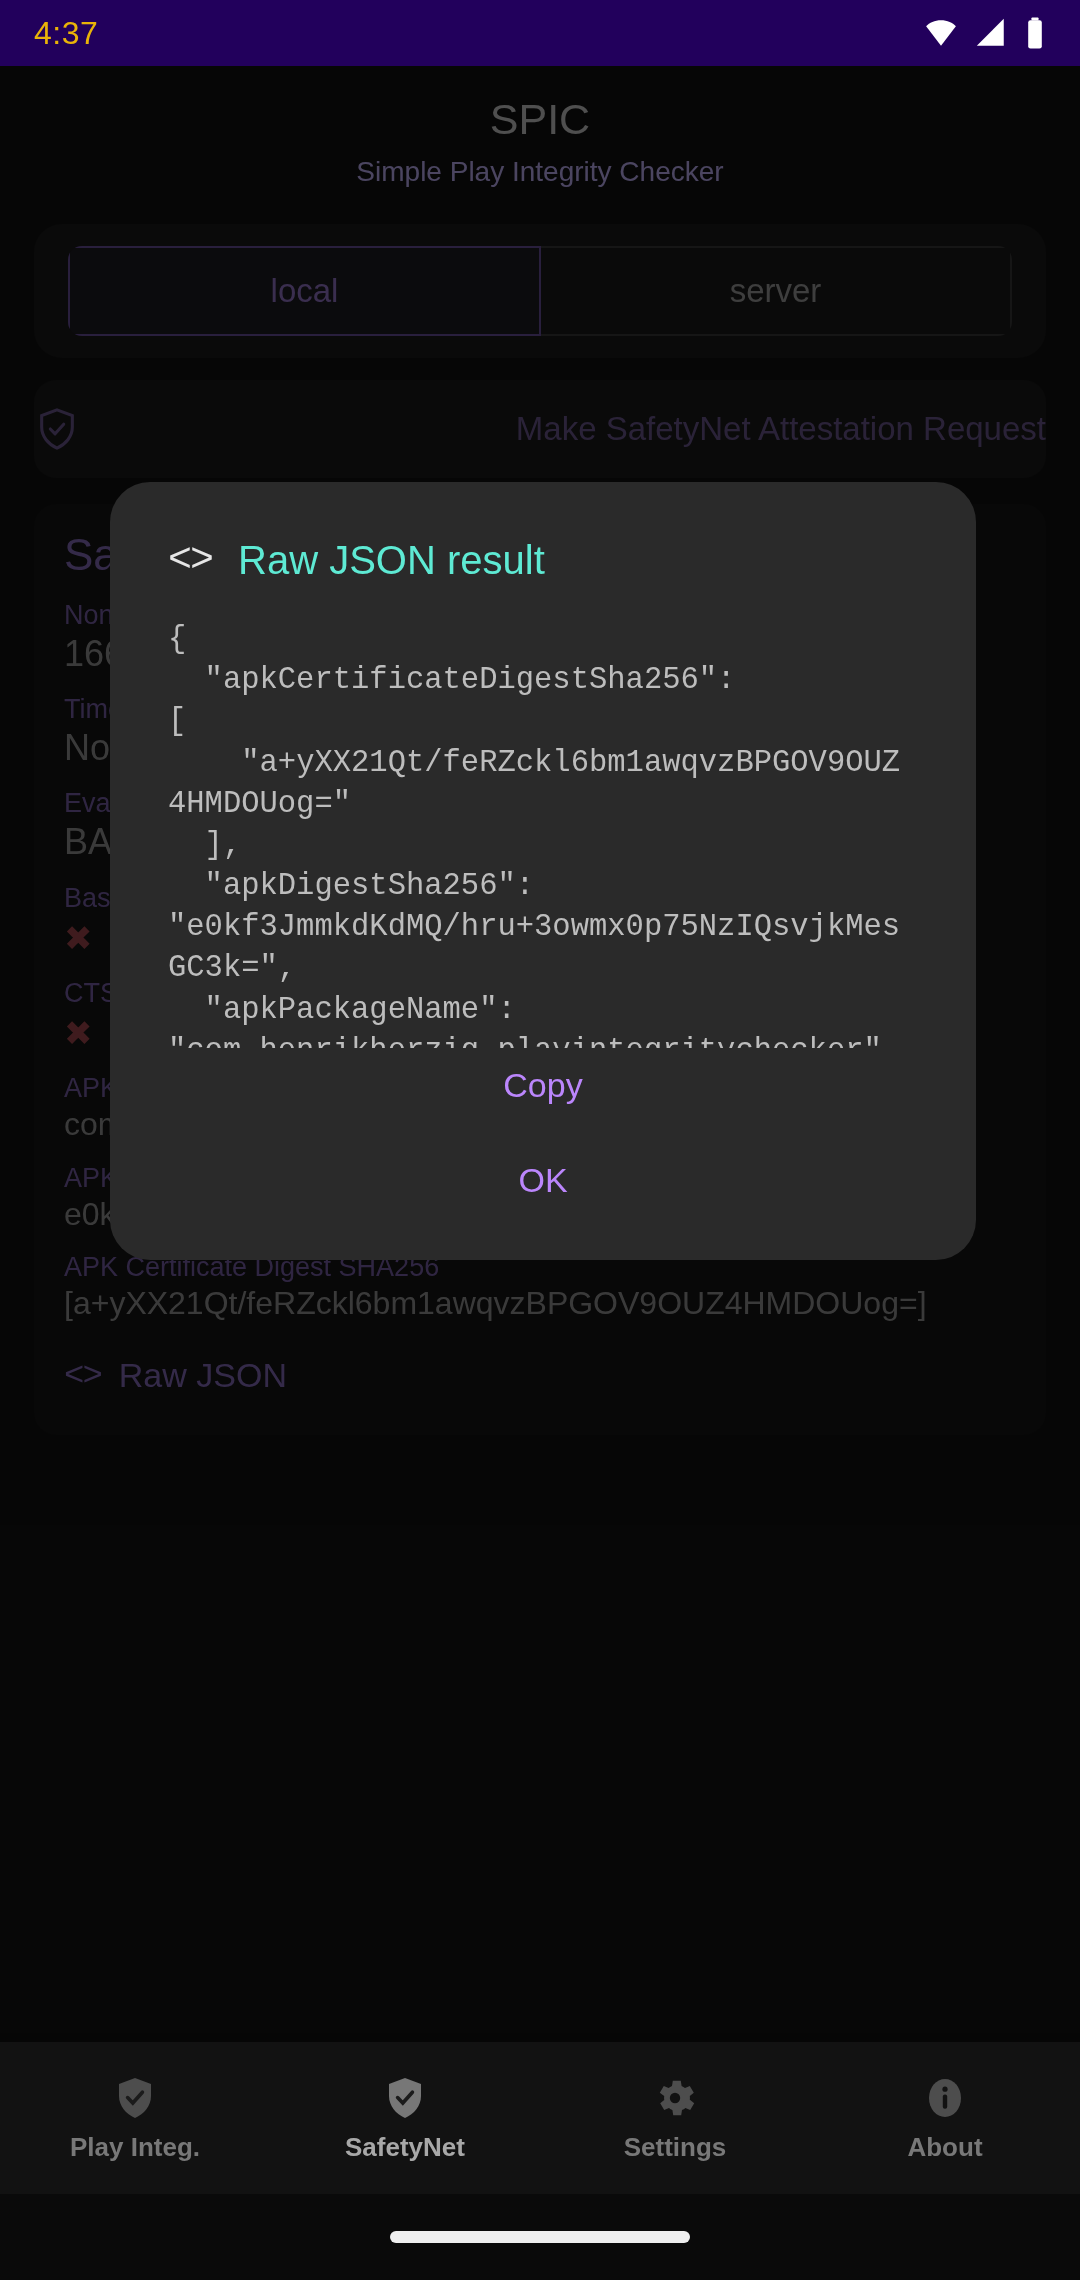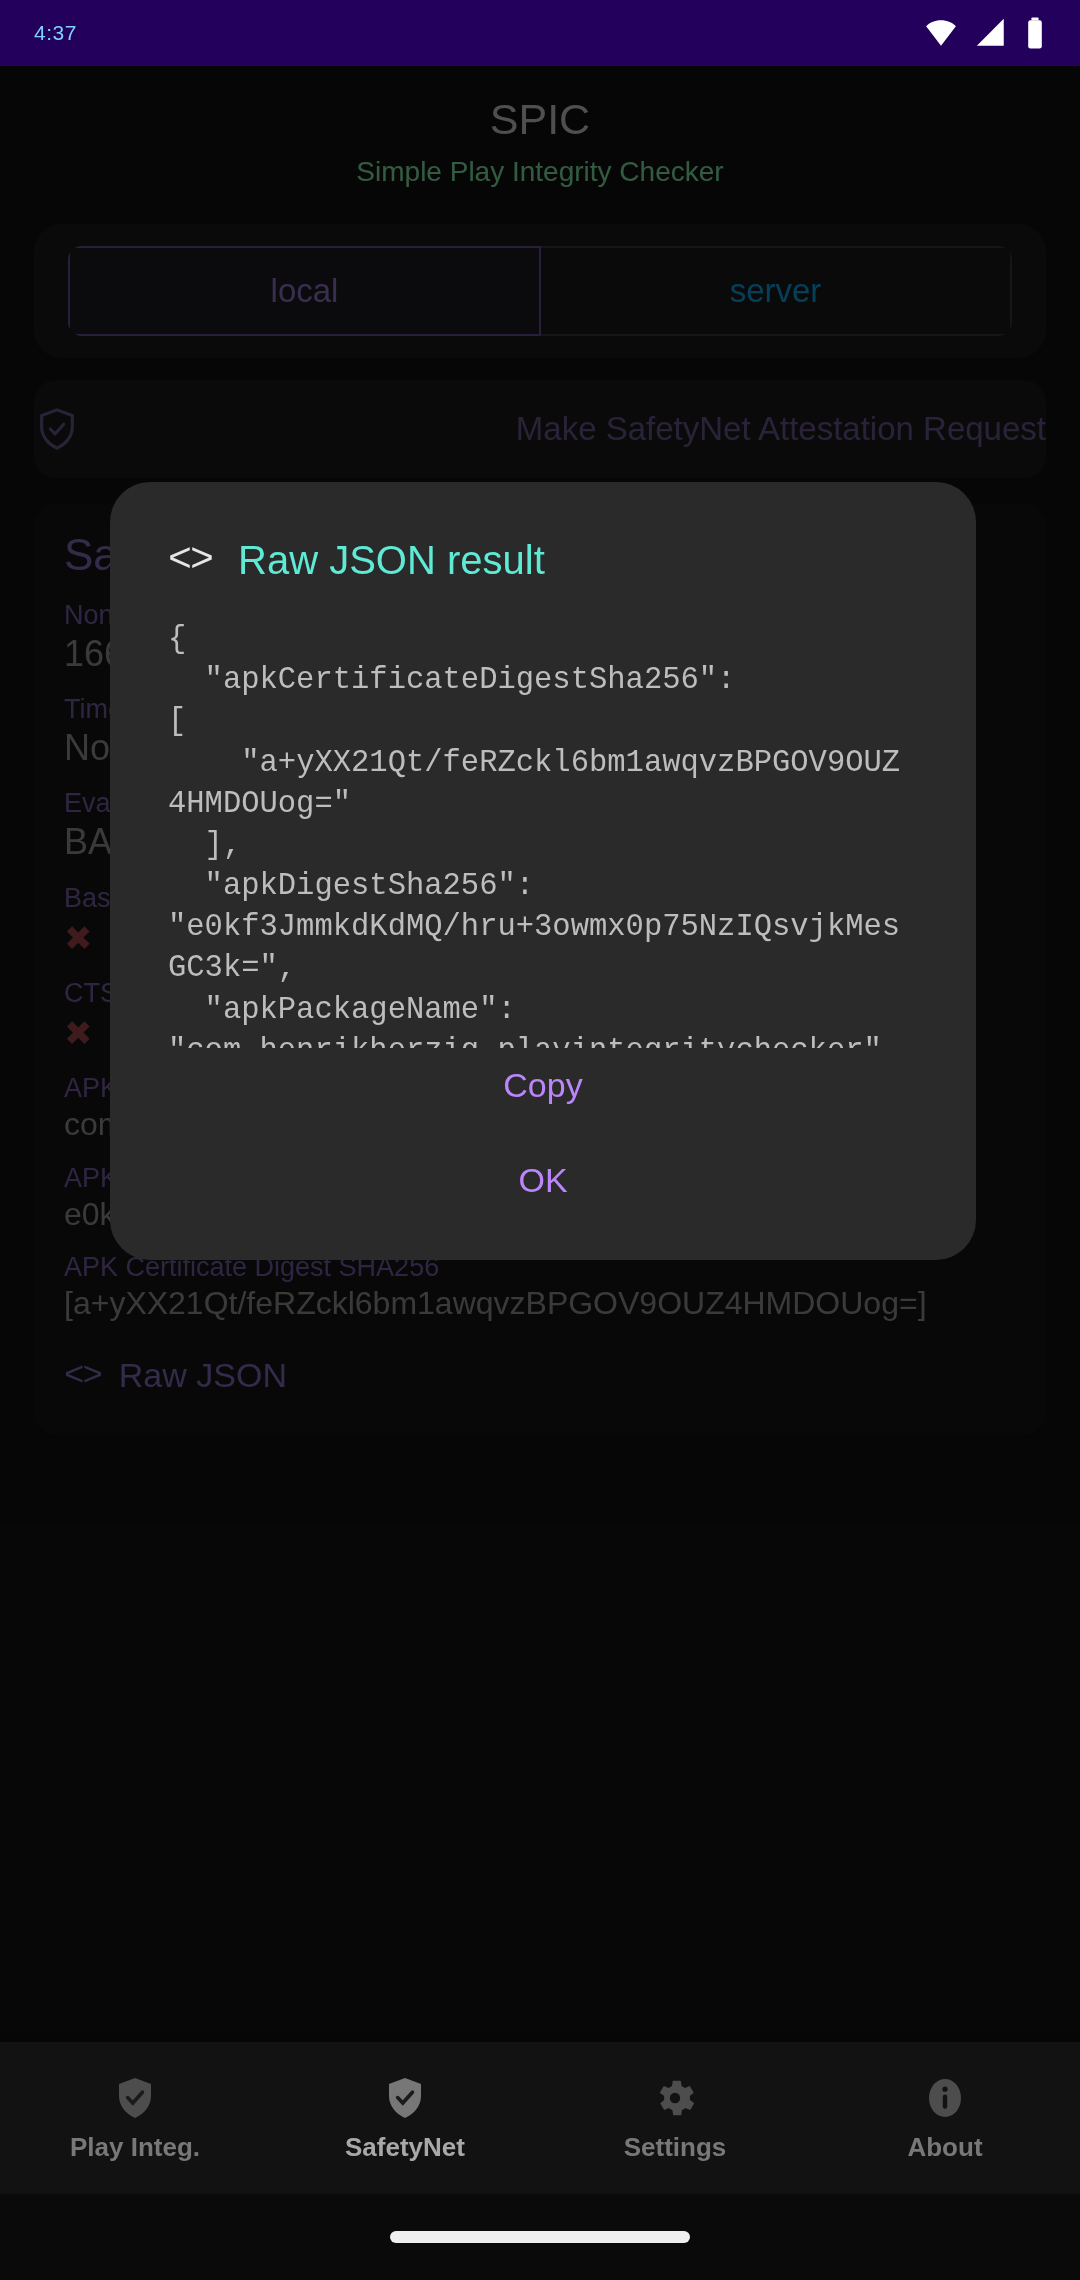--- a/index.html
+++ b/index.html
@@ -19,21 +19,21 @@
   
   #status-bar {
     position:absolute; top:0; left:0;
     width:1080px; height:66px;
     background:#22005c;
     display:flex; align-items:center;
     padding:0 34px;
     z-index:60;
   }
   #status-clock {
-    color:#7dd3fc; font-size:21px; letter-spacing:.5px;
+    color:#eab308; font-size:32px; letter-spacing:.5px;
   }
   #status-icons {
     margin-left:auto; display:flex; align-items:center; gap:16px;
   }
   .sicon { display:block; }
 
   
   #app-root {
     position:absolute; top:66px; left:0;
     width:1080px; height:2214px;
@@ -44,21 +44,21 @@
     width:1080px; height:2280px;
     background:rgba(0,0,0,0.62);
     z-index:40;
   }
 
   #app-header { padding-top:28px; text-align:center; }
   #app-title {
     font-size:43px; color:#cfcfcf; font-weight:400; line-height:1.2;
   }
   #app-subtitle {
-    font-size:28px; color:#86efac; margin-top:10px;
+    font-size:28px; color:#c4b5fd; margin-top:10px;
   }
 
   
   #segment-row {
     margin:36px 34px 0 34px;
     background:#1b1b1b;
     border-radius:28px;
     padding:22px 34px;
   }
   #segment {
@@ -70,21 +70,21 @@
   .seg-btn {
     flex:1; display:flex; align-items:center; justify-content:center;
     font-size:33px; color:#7e6a9e;
     border:2px solid #4a3a68;
   }
   .seg-btn.active {
     color:#9a7ad0;
     border-color:#6c52a0;
     background:rgba(120,80,190,0.05);
   }
-  .seg-btn.right { border-left:none; color:#0ea5e9; border-color:#3a3a3a; }
+  .seg-btn.right { border-left:none; color:#a3a3a3; border-color:#3a3a3a; }
 
   
   #attest-card {
     margin:22px 34px 0 34px;
     background:#1b1b1b;
     border-radius:22px;
     height:98px;
     display:flex; align-items:center; justify-content:space-between;
     gap:40px;
   }

